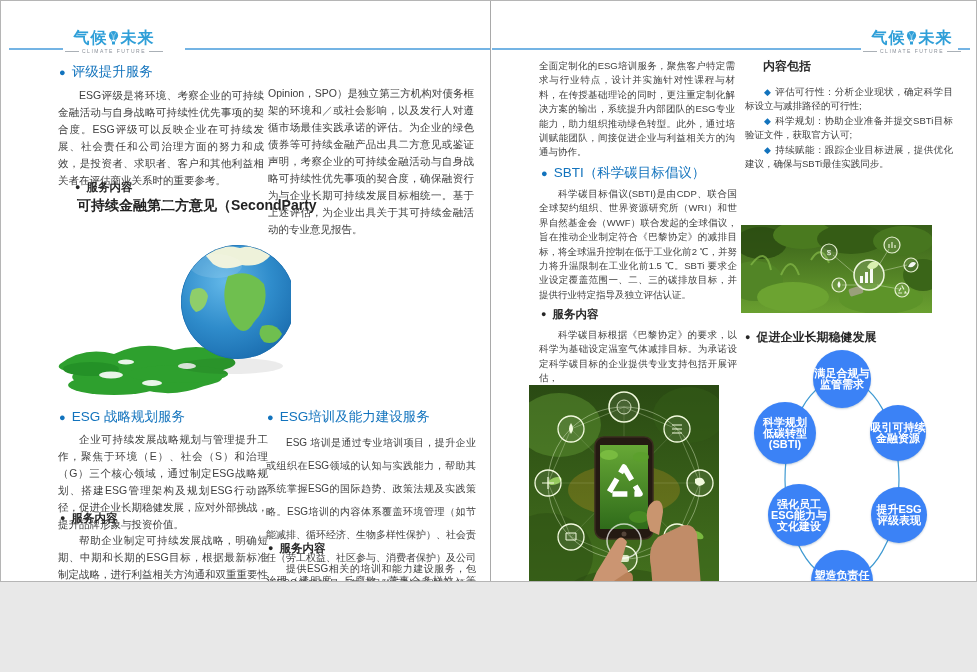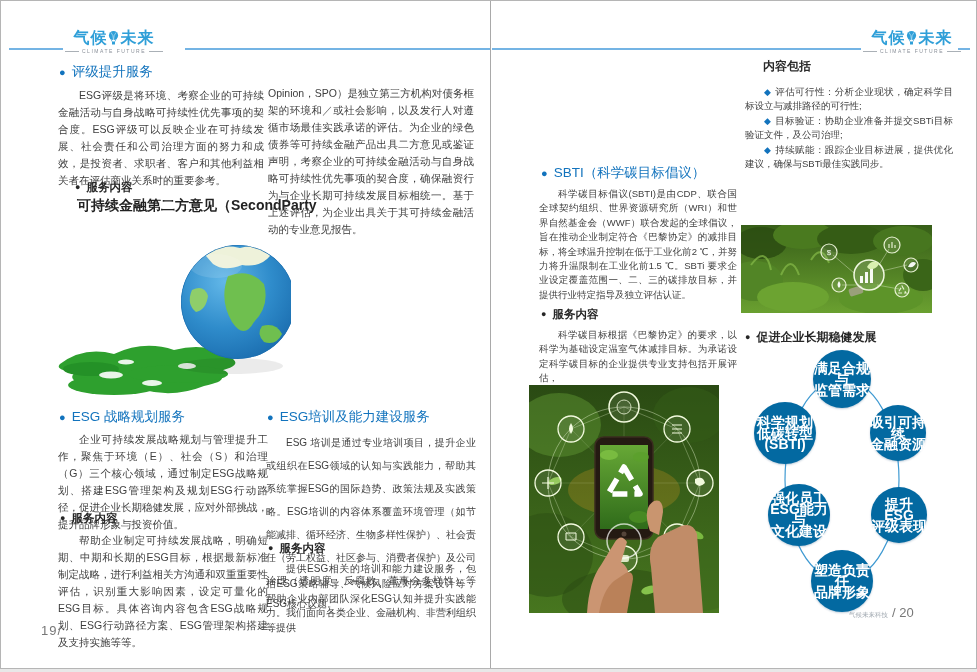--- a/index.html
+++ b/index.html
@@ -1,18 +1,18 @@
 <!DOCTYPE html>
 <html><head>
 <meta charset="utf-8">
 <style>
   * { box-sizing: border-box; margin: 0; padding: 0; }
   html,body { background:#e8e8e8; }
   .spread {
-    position: relative; width: 977px; height: 669px;
+    position: relative; width: 977px; height: 582px;
     background: #ffffff; border: 1px solid #b5b5b5; overflow: hidden;
     font-family: "Liberation Sans", sans-serif; color:#3e3e3e;
   }
   .page-divider { position:absolute; left:489px; top:0; width:1px; height:672px; background:#a9a9a9; }
   .rule { position:absolute; height:2px; background:#74b4e4; }
 
   
   .logo { position:absolute; display:flex; flex-direction:column; align-items:center; }
   .logo-row { display:flex; align-items:flex-end; gap:1px; }
   .logo-zh { font-size:16px; font-weight:bold; color:#2f9fd8; letter-spacing:1px; line-height:17px; }
@@ -31,23 +31,23 @@
   .bold-line { font-size:14px; font-weight:bold; color:#222; white-space:nowrap;text-align:right; }
   .h-dark { color:#2a2a2a; font-weight:bold; font-size:12px; white-space:nowrap; }
 
   .inc-item { text-indent:2em; font-size:9.5px; line-height:14.4px; text-align:justify; color:#3e3e3e; }
   .inc-item .dmd { color:#1273bd; font-size:9px; margin-right:4px; }
 
   
   .diagram { position:absolute; left:725px; top:348px; width:215px; height:266px; }
   .diagram svg.ring { position:absolute; left:0; top:0; }
   .node {
-    position:absolute; border-radius:50%; background:#0369a1; color:#fff;
+    position:absolute; border-radius:50%; background:#3b82f6; color:#fff;
     display:flex; align-items:center; justify-content:center; text-align:center;
-    font-size:14px; font-weight:bold; line-height:11px; white-space:pre-line;
+    font-size:11px; font-weight:bold; line-height:11px; white-space:pre-line;
     box-shadow: 0 1px 2px rgba(0,60,110,.25);
   }
   .n0 { left:87px;  top:1px;   width:58px; height:58px; }
   .n1 { left:144px; top:56px;  width:56px; height:56px; }
   .n2 { left:145px; top:138px; width:56px; height:56px; }
   .n3 { left:85px;  top:201px; width:62px; height:62px; }
   .n4 { left:42px;  top:135px; width:62px; height:62px; }
   .n5 { left:28px;  top:53px;  width:62px; height:62px; }
 
   
@@ -144,20 +144,21 @@
   <div class="abs svc" style="left:59px;top:510px"><span class="blt">●</span><span>服务内容</span></div>
   <div class="abs para indent" style="left:57px;top:531px;width:210px">帮助企业制定可持续发展战略，明确短期、中期和长期的ESG目标，根据最新标准制定战略，进行利益相关方沟通和双重重要性评估，识别重大影响因素，设定可量化的ESG目标。具体咨询内容包含ESG战略规划、ESG行动路径方案、ESG管理架构搭建及支持实施等等。</div>
 
   <div class="abs h-blue" style="left:266px;top:407px"><span class="blt">●</span><span>ESG培训及能力建设服务</span></div>
   <div class="abs para indent" style="left:265px;top:430px;width:210px;font-size:10px;line-height:23px">ESG 培训是通过专业培训项目，提升企业或组织在ESG领域的认知与实践能力，帮助其系统掌握ESG的国际趋势、政策法规及实践策略。ESG培训的内容体系覆盖环境管理（如节能减排、循环经济、生物多样性保护）、社会责任（劳工权益、社区参与、消费者保护）及公司治理（透明度、反腐败、董事会多样性）等ESG核心议题。</div>
   <div class="abs svc" style="left:267px;top:540px"><span class="blt">●</span><span>服务内容</span></div>
   <div class="abs para indent" style="left:265px;top:561px;width:210px;font-size:10px;line-height:14.8px">提供ESG相关的培训和能力建设服务，包括ESG策略辅导、气候风险应对方案设计等，帮助企业内部团队深化ESG认知并提升实践能力。我们面向各类企业、金融机构、非营利组织等提供</div>
 
   <div class="footer-left">19/</div>
 
+  <div class="abs para-sm" style="left:538px;top:58px;width:196px">全面定制化的ESG培训服务，聚焦客户特定需求与行业特点，设计并实施针对性课程与材料，在传授基础理论的同时，更注重定制化解决方案的输出，系统提升内部团队的ESG专业能力，助力组织推动绿色转型。此外，通过培训赋能团队，间接促进企业与利益相关方的沟通与协作。</div>
 
   <div class="abs h-blue" style="left:540px;top:163px"><span class="blt">●</span><span>SBTI（科学碳目标倡议）</span></div>
   <div class="abs para-sm indent" style="left:538px;top:186px;width:198px">科学碳目标倡议(SBTI)是由CDP、联合国全球契约组织、世界资源研究所（WRI）和世界自然基金会（WWF）联合发起的全球倡议，旨在推动企业制定符合《巴黎协定》的减排目标，将全球温升控制在低于工业化前2 ℃，并努力将升温限制在工业化前1.5 ℃。SBTi 要求企业设定覆盖范围一、二、三的碳排放目标，并提供行业特定指导及独立评估认证。</div>
   <div class="abs svc" style="left:540px;top:306px"><span class="blt">●</span><span>服务内容</span></div>
   <div class="abs para-sm indent" style="left:538px;top:327px;width:198px">科学碳目标根据《巴黎协定》的要求，以科学为基础设定温室气体减排目标。为承诺设定科学碳目标的企业提供专业支持包括开展评估，</div>
 
   <svg class="abs" style="left:528px;top:384px" width="190" height="228" viewBox="0 0 190 228">
     <defs>
       <linearGradient id="pbg" x1="0" y1="0" x2="0" y2="1">
         <stop offset="0" stop-color="#2a4a13"></stop>
@@ -218,21 +219,21 @@
       <path d="M121 146 Q113 123 125 116 Q134 113 134 127 L130 150 Z" fill="#c9956f"></path>
       <path d="M58 228 Q60 196 72 180 L86 157 Q92 148 98 157 L92 177 Q105 187 95 199 L82 228 Z" fill="#cb9572"></path>
       <path d="M70 228 Q74 205 85 196 L97 188 Q104 185 104 194 L98 228 Z" fill="#ba8159"></path>
     </g>
   </svg>
 
   <div class="abs h-dark" style="left:762px;top:57px">内容包括</div>
 
   <div class="abs" style="left:744px;top:84px;width:208px">
     <p class="inc-item"><span class="dmd">◆</span><span>评估可行性：分析企业现状，确定科学目标设立与减排路径的可行性;</span></p>
-    <p class="inc-item"><span class="dmd">◆</span><span>目标验证：协助企业准备并提交SBTi目标验证文件，及公司治理;</span></p>
+    <p class="inc-item"><span class="dmd">◆</span><span>科学规划：协助企业准备并提交SBTi目标验证文件，获取官方认可;</span></p>
     <p class="inc-item"><span class="dmd">◆</span><span>持续赋能：跟踪企业目标进展，提供优化建议，确保与SBTi最佳实践同步。</span></p>
   </div>
 
   <svg class="abs" style="left:740px;top:224px" width="191" height="88" viewBox="0 0 191 88">
     <defs>
       <linearGradient id="fbg" x1="0" y1="0" x2="0" y2="1">
         <stop offset="0" stop-color="#375e18"></stop>
           <stop offset="1" stop-color="#6aa030"></stop>
       </linearGradient>
     </defs>

